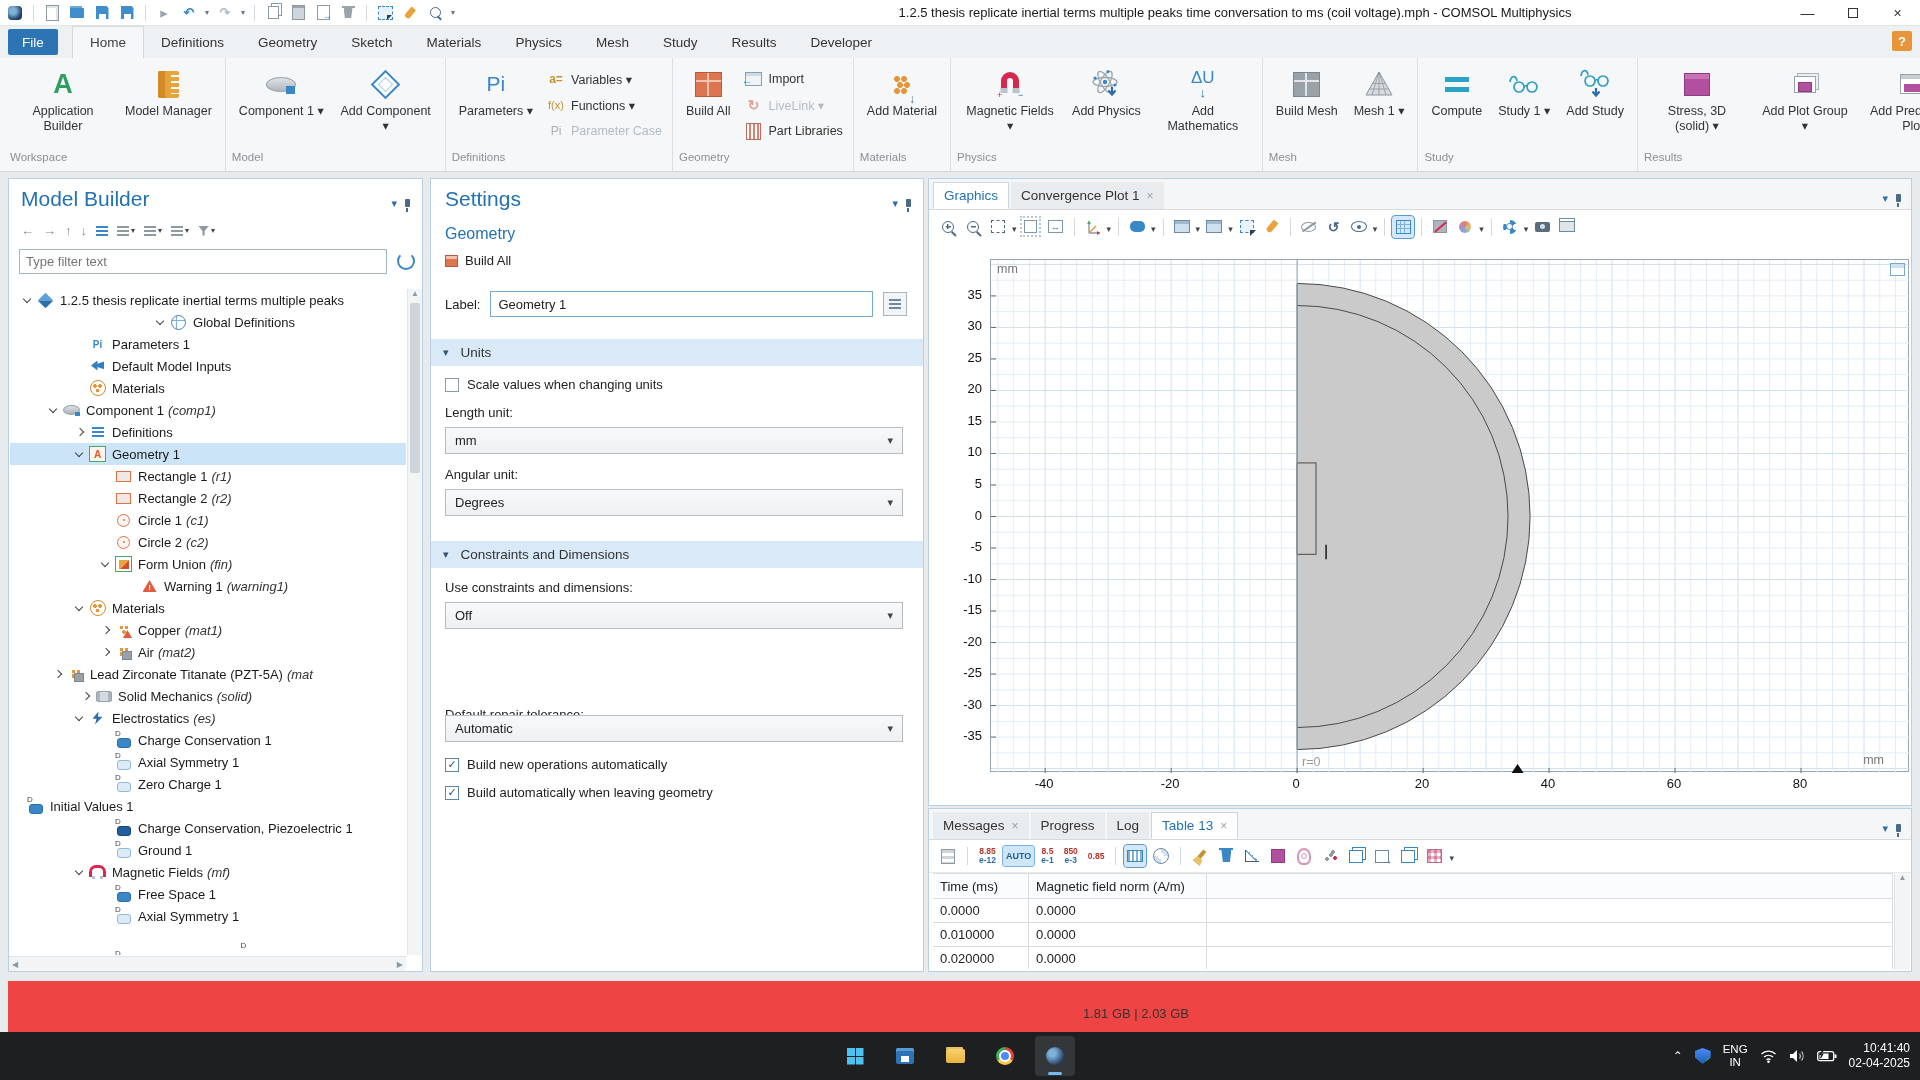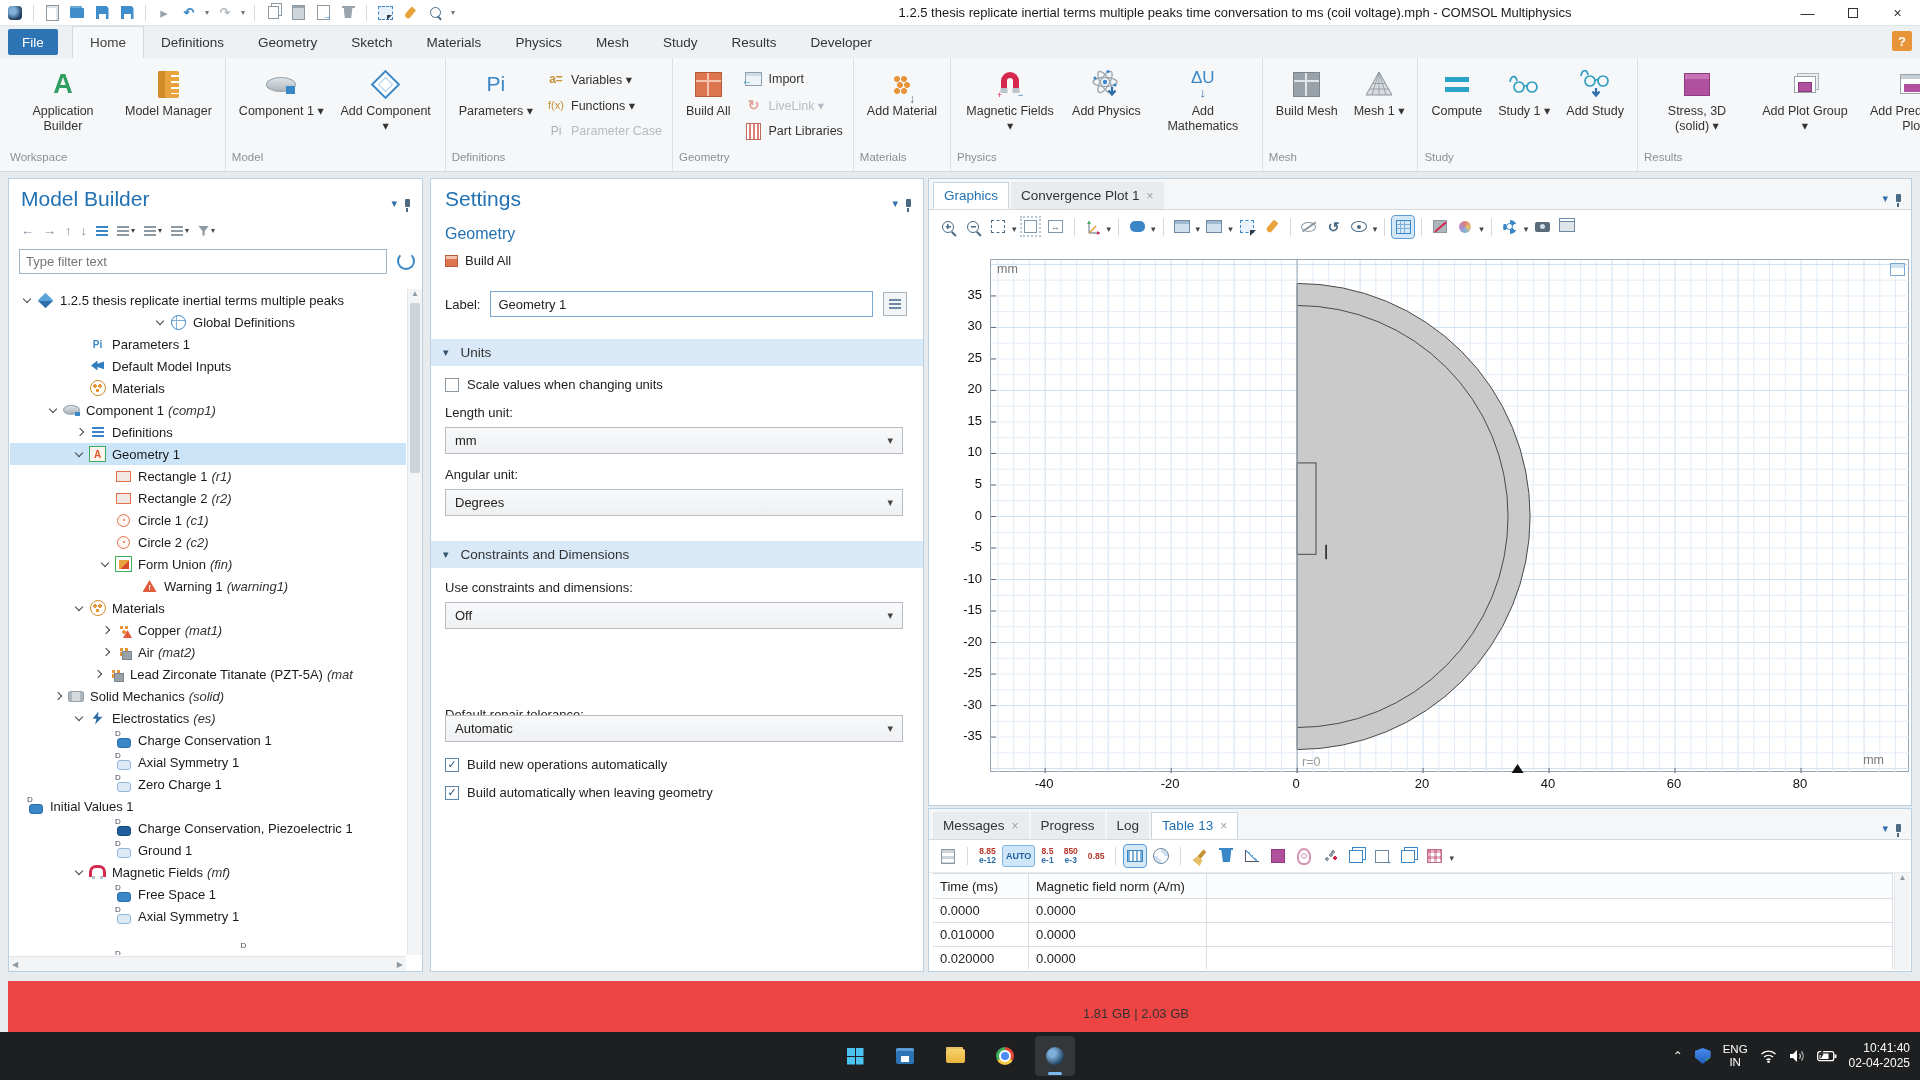--- a/index.html
+++ b/index.html
@@ -654,27 +654,27 @@
           <span class="tic ic-matwarn" data-interactable="false"></span>
           <span class="tlabel" data-interactable="false">Copper</span>
           <span class="ttag" data-interactable="false">(mat1)</span>
         </div>
         <div class="trow" data-interactable="true" style="padding-left: 88px; text-align: right;">
           <span class="texp closed" data-interactable="true"></span>
           <span class="tic ic-mat" data-interactable="false"></span>
           <span class="tlabel" data-interactable="false">Air</span>
           <span class="ttag" data-interactable="false">(mat2)</span>
         </div>
-        <div class="trow" data-interactable="true" style="padding-left: 80px;">
+        <div class="trow" data-interactable="true" style="padding-left: 40px;">
           <span class="texp closed" data-interactable="true"></span>
           <span class="tic ic-mat" data-interactable="false"></span>
           <span class="tlabel" data-interactable="false">Lead Zirconate Titanate (PZT-5A)</span>
           <span class="ttag" data-interactable="false">(mat</span>
         </div>
-        <div class="trow" data-interactable="true" style="padding-left: 40px;">
+        <div class="trow" data-interactable="true" style="padding-left: 68px;">
           <span class="texp closed" data-interactable="true"></span>
           <span class="tic ic-solid" data-interactable="false"></span>
           <span class="tlabel" data-interactable="false">Solid Mechanics</span>
           <span class="ttag" data-interactable="false">(solid)</span>
         </div>
         <div class="trow" data-interactable="true" style="padding-left: 62px;">
           <span class="texp open" data-interactable="true"></span>
           <span class="tic ic-es" data-interactable="false"></span>
           <span class="tlabel" data-interactable="false">Electrostatics</span>
           <span class="ttag" data-interactable="false">(es)</span>

